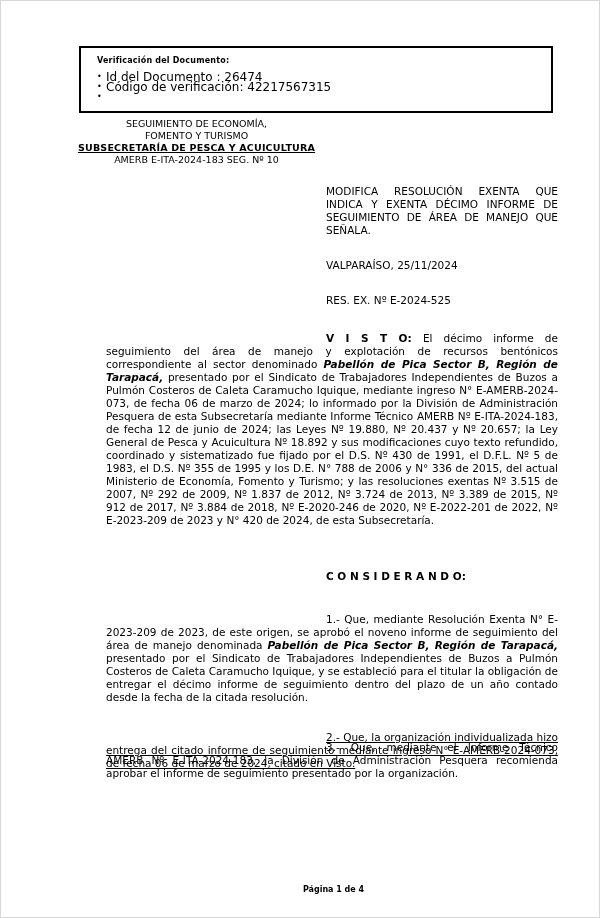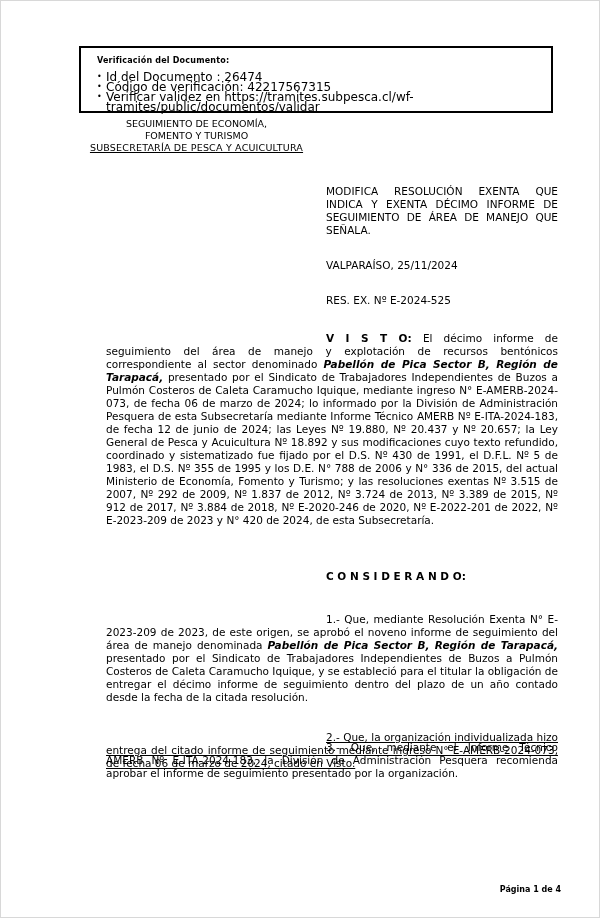--- a/index.html
+++ b/index.html
@@ -23,21 +23,21 @@
   .verify-items { margin-top:7px; }
   .verify-item { font-size:12px; line-height:10px; display:flex; align-items:flex-start; }
   .bullet { display:inline-block; width:9px; flex:0 0 9px; font-size:8px; line-height:10px; }
   .bullet::before { content:"•"; }
 
   
   .header-block {
     position:absolute; left:28px; top:117px; width:335px;
     text-align:center; font-size:9.5px; line-height:12px;
   }
-  .subsecretaria { font-weight:normal; text-decoration:underline; letter-spacing:.2px; }
+  .subsecretaria { font-weight:bold; text-decoration:underline; letter-spacing:.2px; }
 
   
   .title-block {
     position:absolute; left:325px; top:184px; width:232px;
     font-size:10.5px; line-height:13px; text-align:justify; text-justify:inter-word;
   }
   .place-date { position:absolute; left:325px; top:258px; font-size:10.5px; }
   .res-num   { position:absolute; left:325px; top:293px; font-size:10.5px; }
 
   
@@ -53,50 +53,50 @@
   .considerando-heading {
     position:absolute; left:325px; top:569px;
     font-size:10.5px; font-weight:bold;text-align:center;
   }
   .p1 { top:612px; }
   .p2 { top:730px;text-decoration:underline; }
   .p3 { top:740px; }
 
   .footer {
     position:absolute; left:105px; top:884px; width:455px;
-    text-align:right; font-size:8px; font-weight:bold;
+    text-align:center; font-size:8px; font-weight:bold;
   }
 </style>
 </head>
 <body>
 
 <div class="page">
 
   <div class="verify-box">
     <div class="verify-title">Verificación del Documento:</div>
     <div class="verify-items">
       <div class="verify-item">
         <span class="bullet"></span>
         <span>Id del Documento : 26474</span>
       </div>
       <div class="verify-item">
         <span class="bullet"></span>
         <span>Código de verificación: 42217567315</span>
       </div>
       <div class="verify-item">
         <span class="bullet"></span>
-        <span>Verificar validez en https://tramites.subpesca.cl/wf-tramites/public/documentos/validar</span>
       </div>
     </div>
   </div>
 
   <div class="header-block">
     <div>SEGUIMIENTO DE ECONOMÍA,</div>
     <div>FOMENTO Y TURISMO</div>
     <div class="subsecretaria">SUBSECRETARÍA DE PESCA Y ACUICULTURA</div>
+    <div>AMERB E-ITA-2024-183 SEG. Nº 10</div>
   </div>
 
   <div class="title-block">MODIFICA RESOLUCIÓN EXENTA QUE INDICA Y EXENTA DÉCIMO INFORME DE SEGUIMIENTO DE ÁREA DE MANEJO QUE SEÑALA.</div>
   <div class="place-date">VALPARAÍSO, 25/11/2024</div>
   <div class="res-num">RES. EX. Nº E-2024-525</div>
 
   <div class="body-par indent visto-par">
     <span class="visto-label">V I S T O:</span><span> El décimo informe de seguimiento del área de manejo y explotación de recursos bentónicos correspondiente al sector denominado </span><span class="bi">Pabellón de Pica Sector B, Región de Tarapacá,</span><span> presentado por el Sindicato de Trabajadores Independientes de Buzos a Pulmón Costeros de Caleta Caramucho Iquique, mediante ingreso N° E-AMERB-2024-073, de fecha 06 de marzo de 2024; lo informado por la División de Administración Pesquera de esta Subsecretaría mediante Informe Técnico AMERB Nº E-ITA-2024-183, de fecha 12 de junio de 2024; las Leyes Nº 19.880, Nº 20.437 y Nº 20.657; la Ley General de Pesca y Acuicultura Nº 18.892 y sus modificaciones cuyo texto refundido, coordinado y sistematizado fue fijado por el D.S. Nº 430 de 1991, el D.F.L. Nº 5 de 1983, el D.S. Nº 355 de 1995 y los D.E. N° 788 de 2006 y N° 336 de 2015, del actual Ministerio de Economía, Fomento y Turismo; y las resoluciones exentas Nº 3.515 de 2007, Nº 292 de 2009, Nº 1.837 de 2012, Nº 3.724 de 2013, Nº 3.389 de 2015, Nº 912 de 2017, Nº 3.884 de 2018, Nº E-2020-246 de 2020, Nº E-2022-201 de 2022, Nº E-2023-209 de 2023 y N° 420 de 2024, de esta Subsecretaría.</span>
   </div>
 

